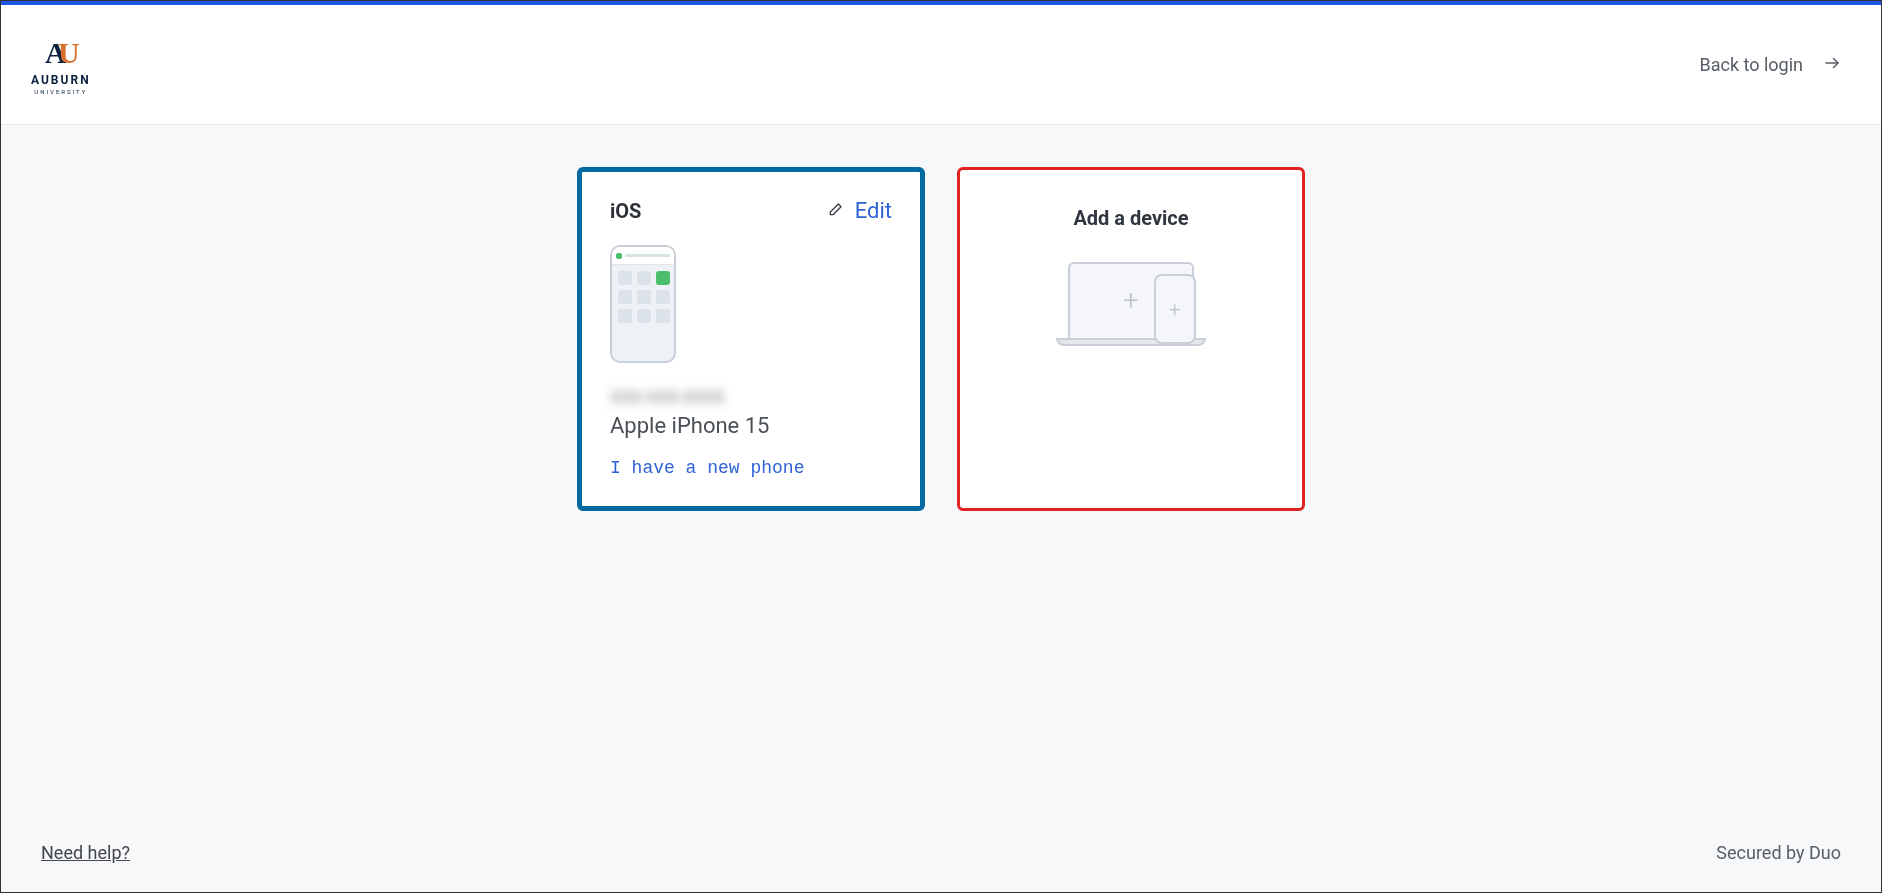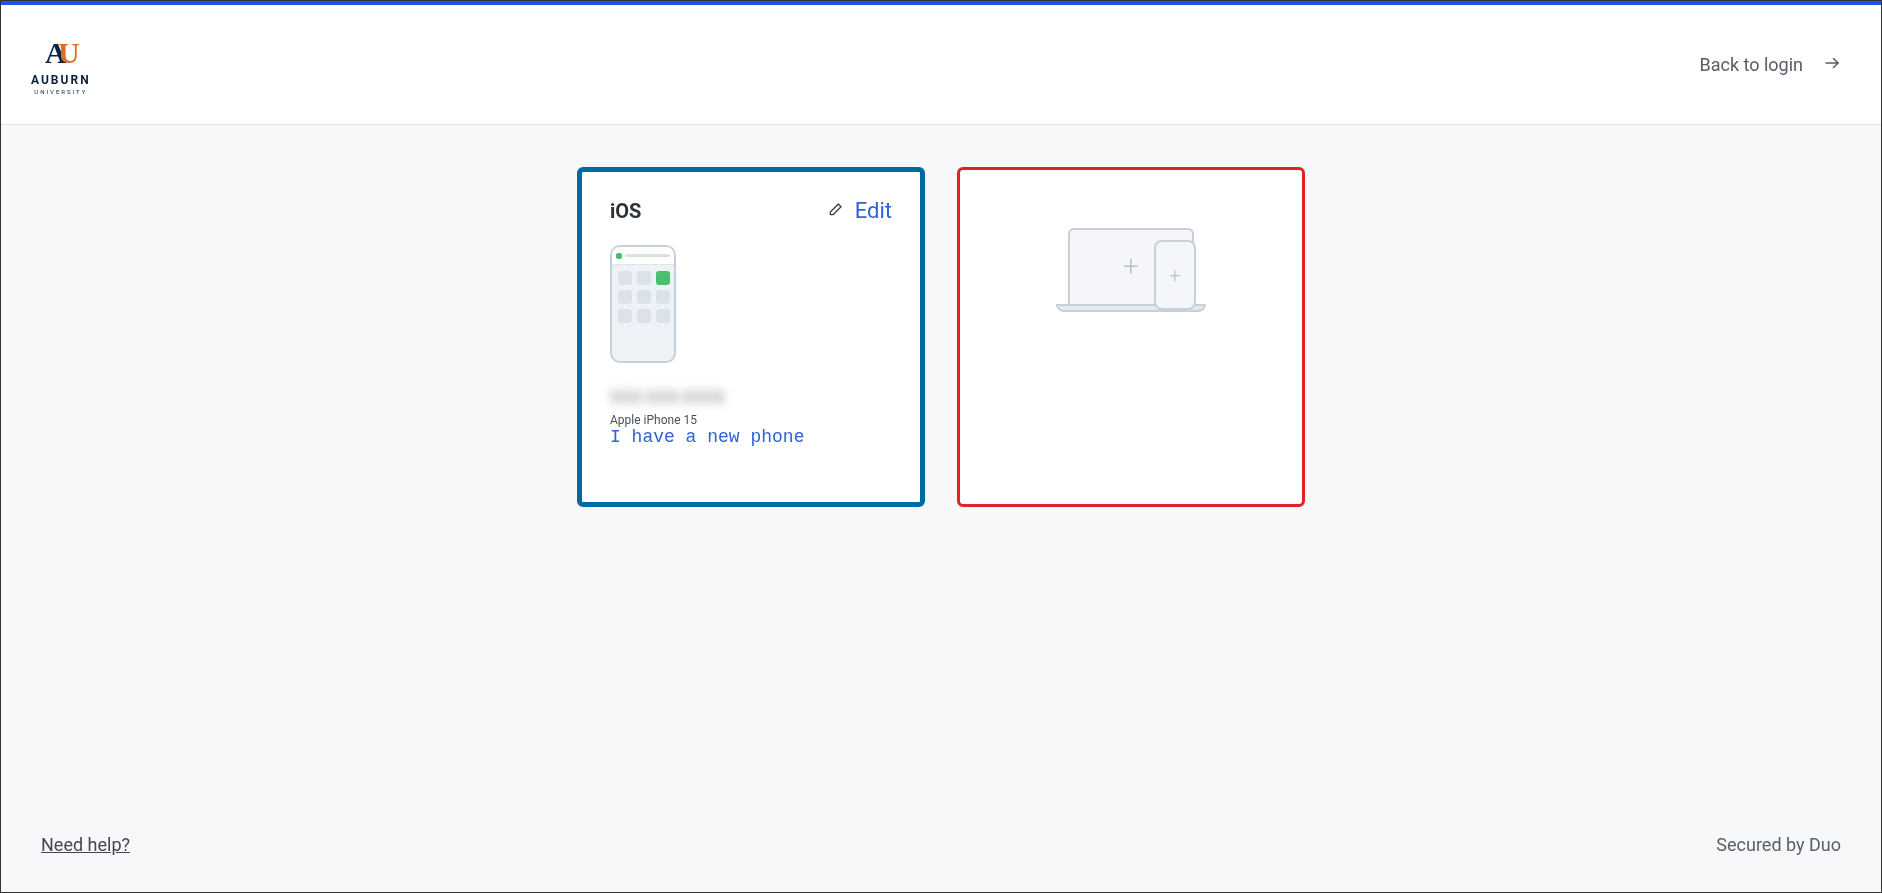--- a/index.html
+++ b/index.html
@@ -126,23 +126,23 @@
   .phone-grid { display:grid; grid-template-columns:repeat(3,14px); gap:5px; padding:6px; }
   .app-sq { width:14px;height:14px;background:#dbe2e9;border-radius:3px; }
   .app-sq.green { background:#4bbf6b; grid-column:3; }
   .phone-redacted {
     filter: blur(5px);
     color:#7b7f85;
     font-size:17px;
     margin-bottom: 6px;
   }
   .device-name {
-    font-size: 12px;
+    font-size: 22px;
     color: #4b5057;
-    margin-bottom: 0;
+    margin-bottom: 20px;
   }
   .new-phone-link {
     color:#2f63d6;
     font-size:18px;
     cursor:pointer;
     display:inline-block;
     font-family:Liberation Mono, monospace;
   }
   .card-add {
     border: 3px solid #e22121;
@@ -186,21 +186,21 @@
   .mini-phone {
     width:42px;height:70px;border:2px solid #c8cfd7;border-radius:8px;
     background:#f4f6f9;
     display:flex;align-items:center;justify-content:center;
     position:absolute; right:78px; bottom:-4px;
     z-index:2;
   }
   .mini-phone .plus { font-size:20px; }
   .footer {
     position:absolute;
-    bottom:16px; left:0; right:0;
+    bottom:8px; left:0; right:0;
     height:64px;
     display:flex;
     align-items:center;
     justify-content:space-between;
     padding: 0 40px;
     font-size:18px;
   }
   .help-link {
     color:#44474d;
     text-decoration: underline;
@@ -272,20 +272,21 @@
               <div class="app-sq"></div>
           </div>
         </div>
 
         <div class="phone-redacted">XXX-XXX-XXXX</div>
         <div class="device-name">Apple iPhone 15</div>
         <a class="new-phone-link">I have a new phone</a>
       </div>
 
       <div class="card card-add">
+        <div class="add-title">Add a device</div>
         <div class="devices-illus">
           <div class="laptop">
             <span class="plus">+</span>
             <div class="laptop-base"></div>
           </div>
           <div class="mini-phone">
             <span class="plus">+</span>
           </div>
         </div>
       </div>

